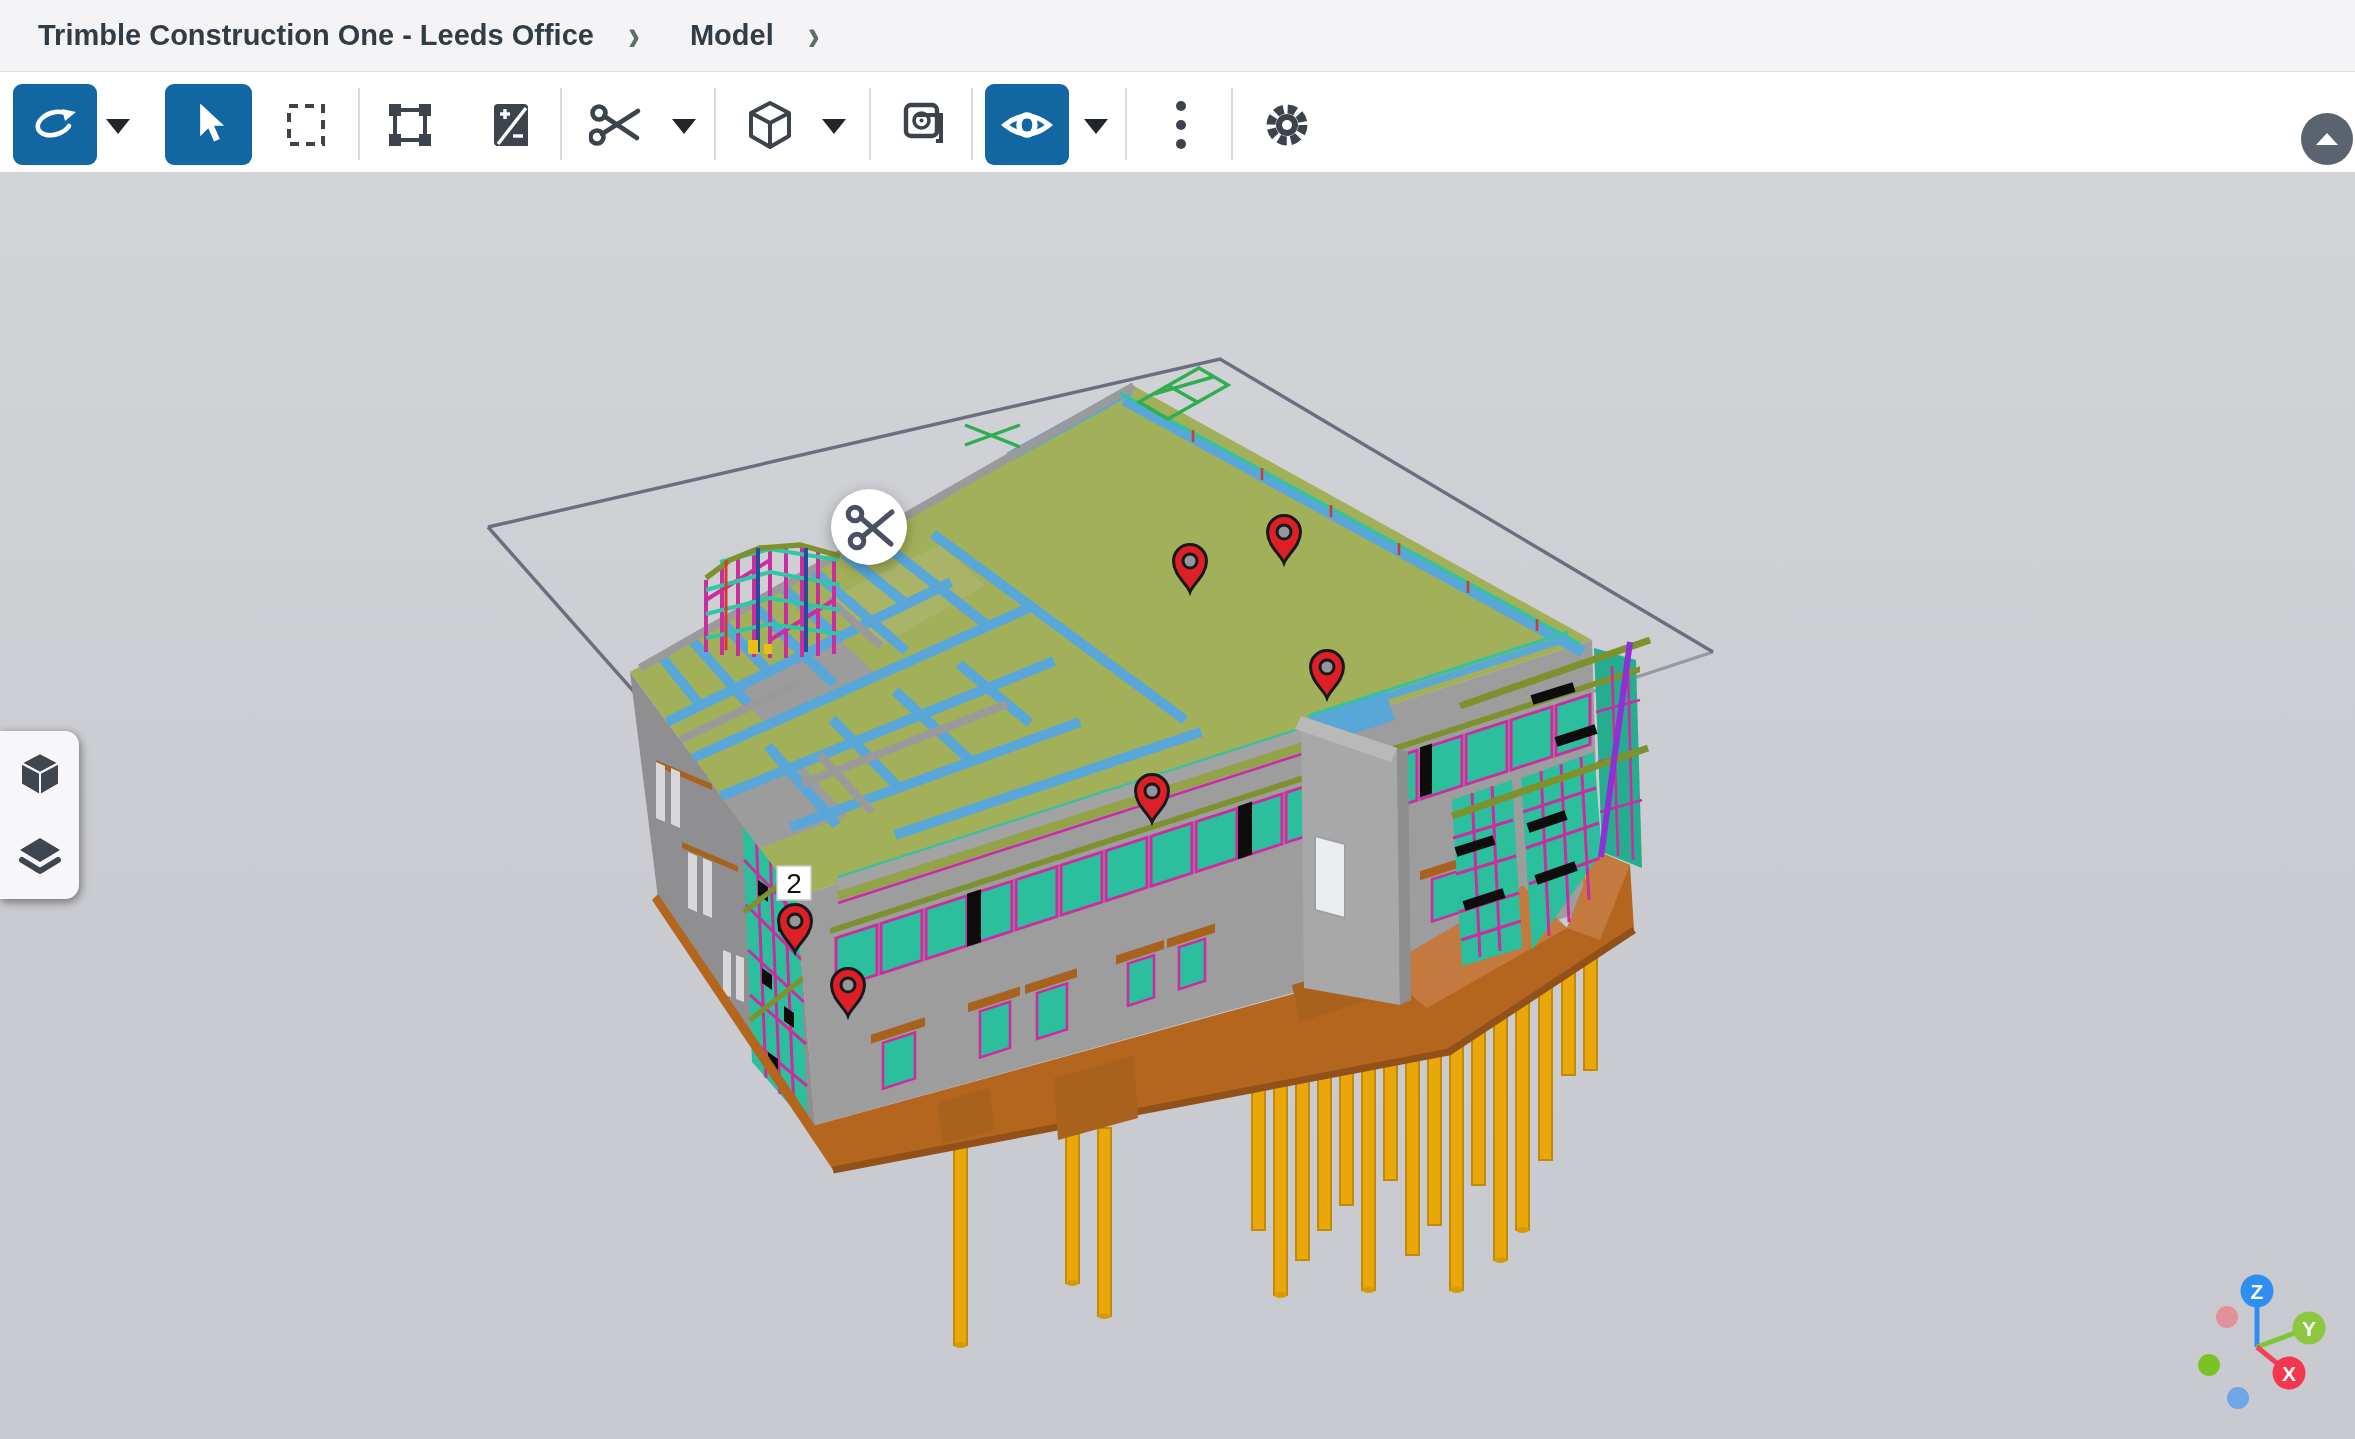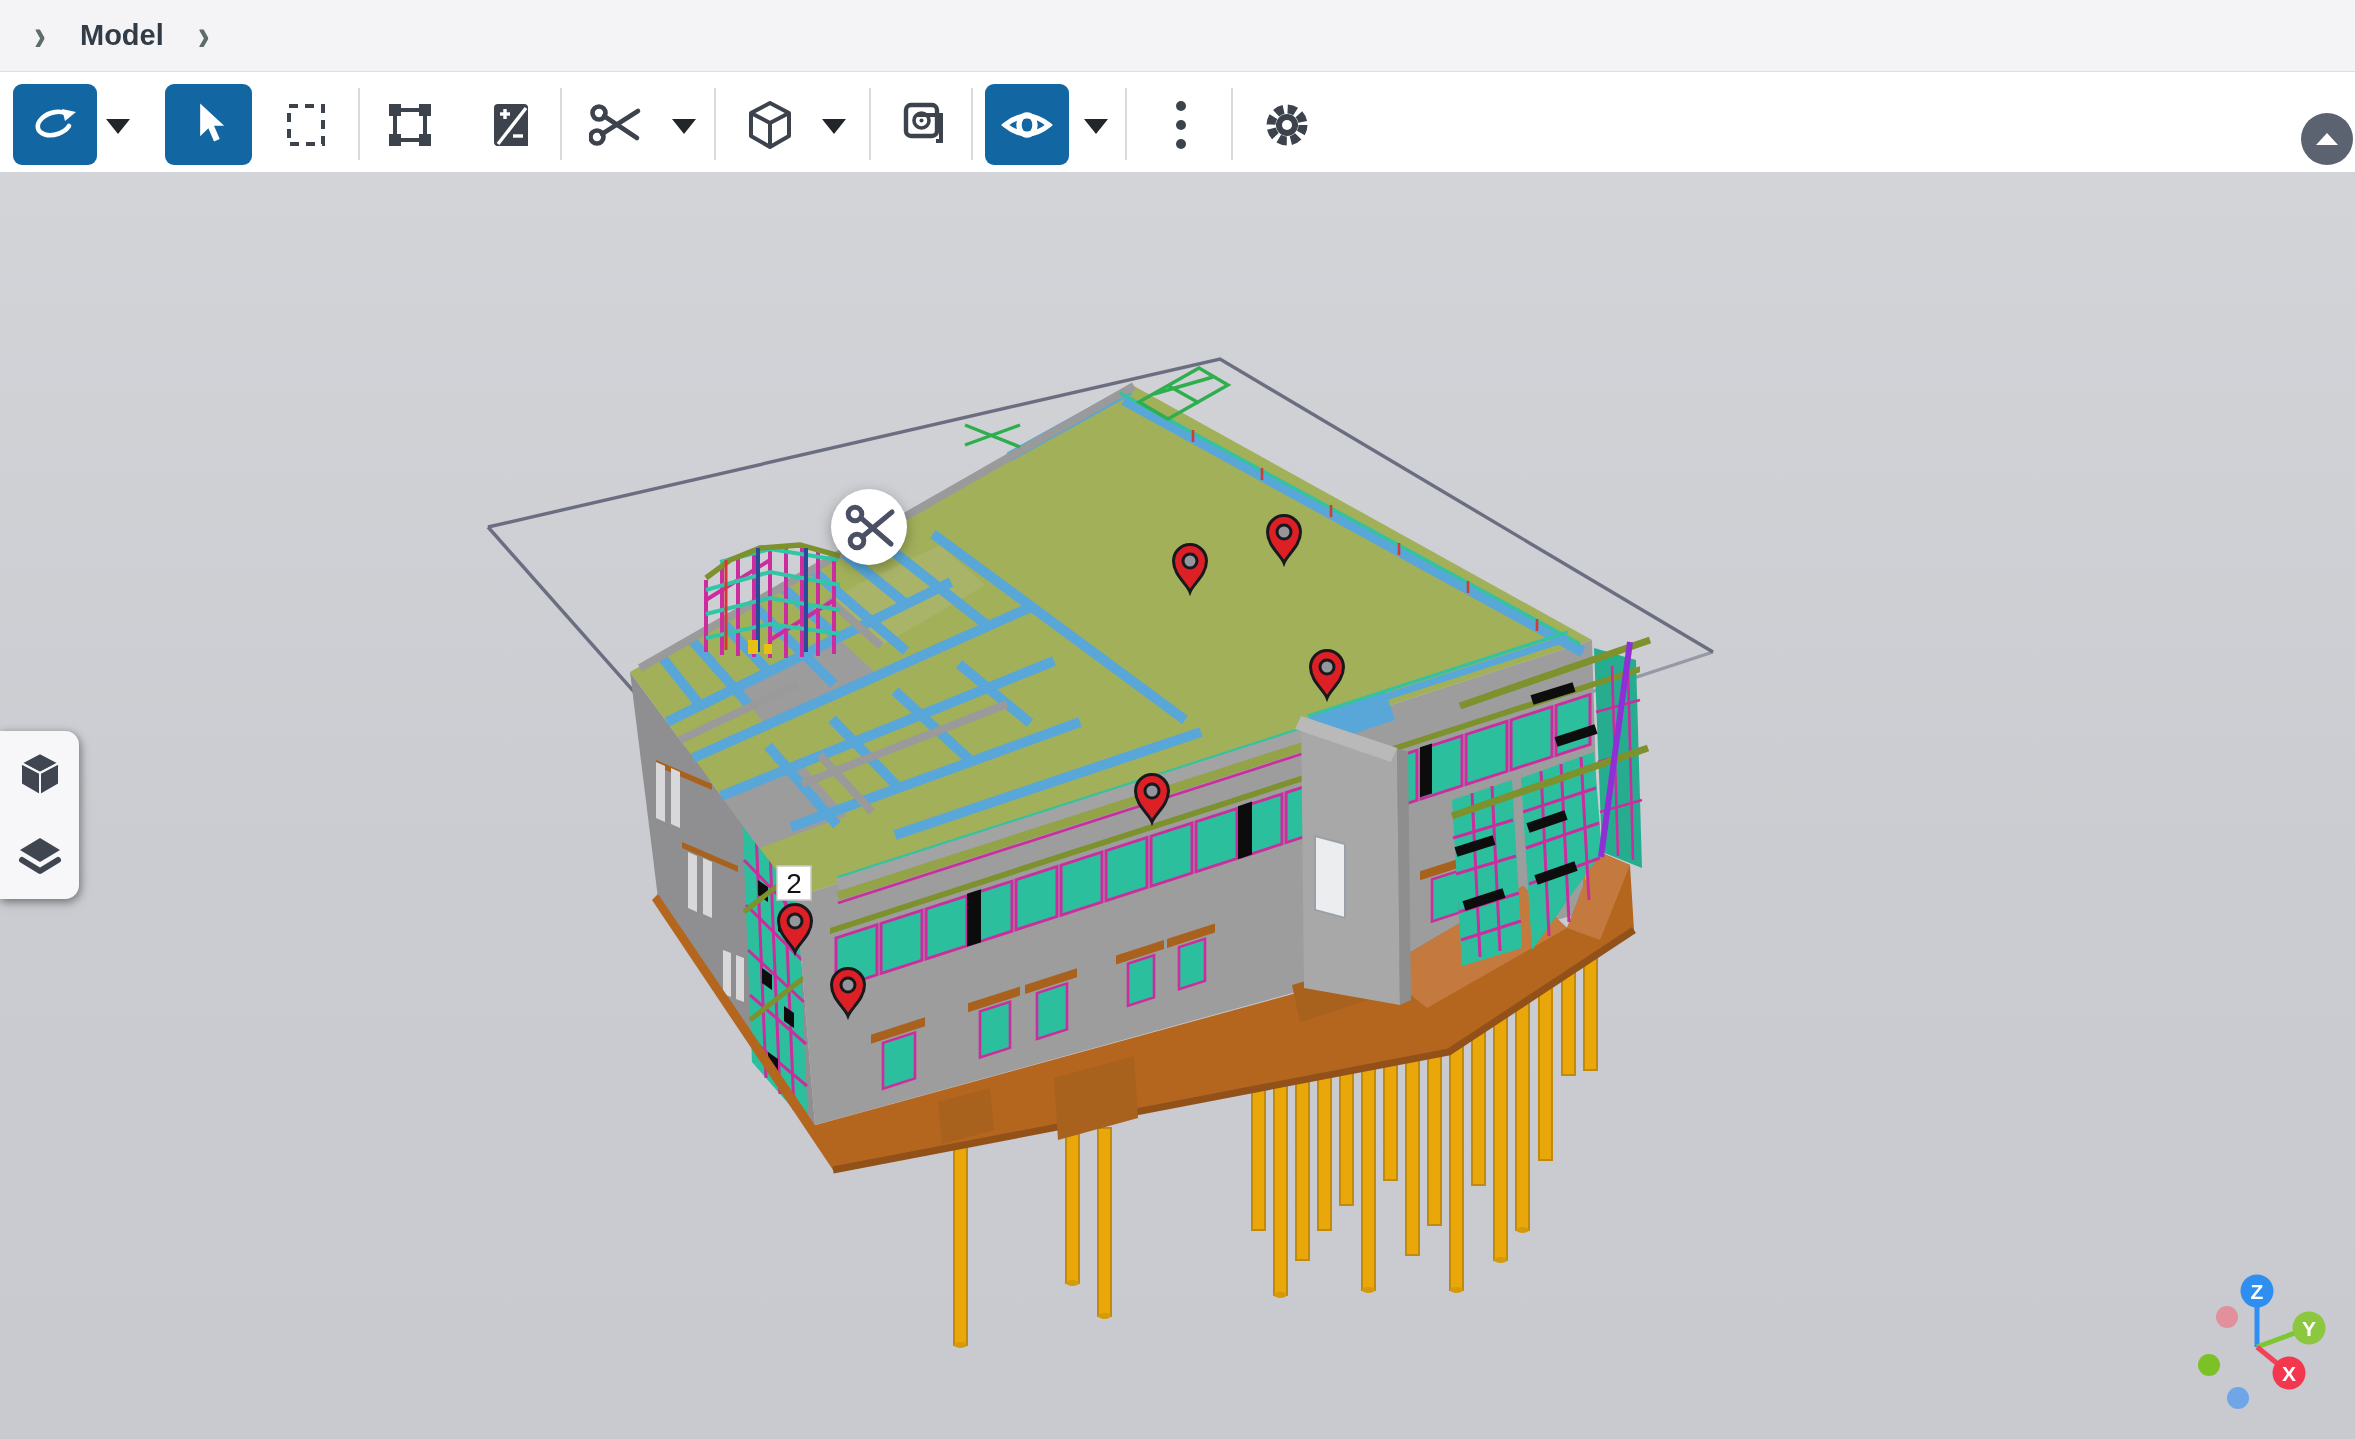--- a/index.html
+++ b/index.html
@@ -1,20 +1,20 @@
 <!DOCTYPE html>
 <html><head>
 <meta charset="utf-8">
 <style>
   html,body{margin:0;padding:0;background:#ffffff;}
   #app{position:relative;width:2355px;height:1439px;overflow:hidden;font-family:"Liberation Sans",sans-serif;}
   
   .navbar{position:absolute;left:0;top:0;width:100%;height:72px;background:#f4f4f7;border-bottom:1px solid #dddde2;display:flex;align-items:center;box-sizing:border-box;}
   .crumb{font-size:29px;font-weight:600;color:#323c46;margin-left:38px;cursor:pointer;}
-  .crumb.second{margin-left:0;}
+  .crumb.second{margin-left:16px;}
   .crumb-sep{font-size:36px;font-weight:700;color:#5d6e69;margin:0 34px;line-height:0.8;transform:scaleY(1.25);}
   
   .toolbar{position:absolute;left:0;top:72px;width:100%;height:100px;background:#ffffff;}
   .tbtn{position:absolute;top:12px;height:81px;display:flex;align-items:center;justify-content:center;border-radius:9px;cursor:pointer;}
   .tbtn.blue{background:#1266a2;}
   .tsep{position:absolute;top:16px;width:2px;height:72px;background:#d9d9de;}
   .dd{position:absolute;top:47px;width:0;height:0;border-left:12px solid transparent;border-right:12px solid transparent;border-top:15px solid #22262b;cursor:pointer;}
   .collapse-btn{position:absolute;top:41px;width:52px;height:52px;border-radius:50%;background:#5b6270;display:flex;align-items:center;justify-content:center;cursor:pointer;}
   .collapse-btn .tri{width:0;height:0;border-left:11px solid transparent;border-right:11px solid transparent;border-bottom:12px solid #ffffff;}
   
@@ -25,20 +25,21 @@
   .sp-btn{width:56px;height:56px;display:flex;align-items:center;justify-content:center;cursor:pointer;}
   .badge-shadow{filter:drop-shadow(0 4px 7px rgba(0,0,0,.30));}
   .panel-shadow{filter:drop-shadow(0 2px 4px rgba(0,0,0,.25));}
 </style>
 </head>
 <body>
 
 <div id="app">
 
   <div class="navbar">
+    <span class="crumb">Trimble Construction One - Leeds Office</span>
     <span class="crumb-sep">›</span>
     <span class="crumb second">Model</span>
     <span class="crumb-sep">›</span>
   </div>
 
   <div class="toolbar">
 
     <div class="tbtn blue" style="left:13px;width:84px;">
       <svg width="52" height="52" viewBox="0 0 52 52">
         <g fill="none" stroke="#ffffff" stroke-width="4.6" stroke-linecap="round">

